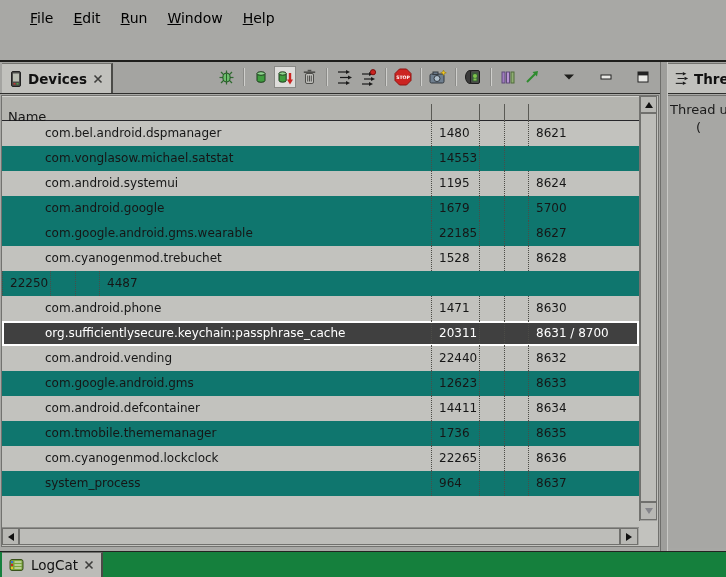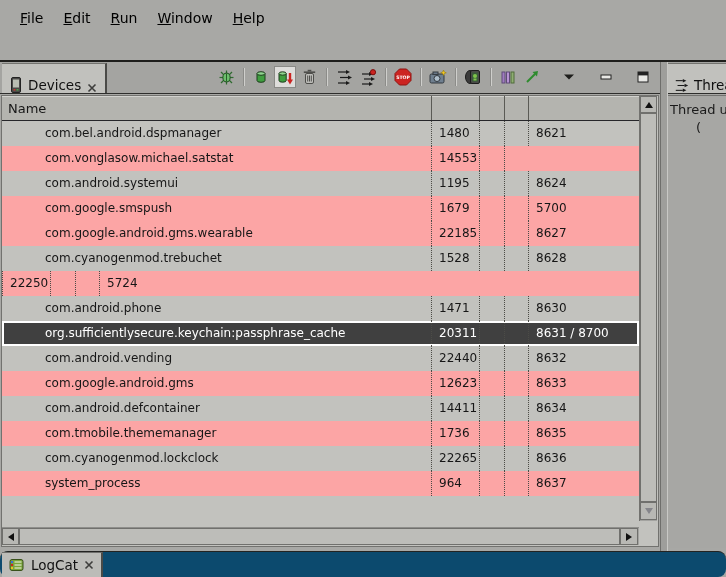--- a/index.html
+++ b/index.html
@@ -4,58 +4,58 @@
 <style>
   html,body{margin:0;padding:0;}
   body{
     width:726px;height:577px;position:relative;overflow:hidden;
     background:#a8a8a5;font-family:"DejaVu Sans","Liberation Sans",sans-serif;
     color:#161616;-webkit-font-smoothing:antialiased;
   }
   
   .menubar{position:absolute;left:0;top:0;width:726px;height:38px;
     border-bottom:2px solid #b91c1c;display:flex;align-items:center;
-    padding-left:12px;box-sizing:border-box;background:#a8a8a5;}
+    padding-left:22px;box-sizing:border-box;background:#a8a8a5;}
   .menu-item{font-size:14px;color:#000;padding:2px 8px;margin-right:4px;cursor:default;}
   .menu-item u{text-decoration:underline;}
   
   .toolstrip{position:absolute;left:0;top:27px;width:726px;height:33px;
     background:#a8a8a5;border-bottom:2px solid #1e1e1c;}
   
   .devices-panel{position:absolute;left:0;top:62px;width:660px;height:489px;}
   .tabbar{position:absolute;left:0;top:0;width:100%;height:32px;
     background:#a4a4a1;border-bottom:1px solid #2e2e2c;box-sizing:border-box;}
   .tab{position:absolute;top:1px;height:30px;background:#c1c1bd;
-    display:flex;align-items:flex-end;gap:6px;padding:0 8px;box-sizing:border-box;
-    border-top:1px solid #73736f;border-right:2px solid #4a4a47;white-space:nowrap;}
+    display:flex;align-items:center;gap:6px;padding:0 8px;box-sizing:border-box;
+    border-top:1px solid #73736f;border-right:2px solid #4a4a47;white-space:nowrap;font-weight:bold;}
   .tab-label{font-size:13.5px;color:#111;}
   .close-x{display:flex;align-items:center;}
   
   .view-toolbar{position:absolute;right:5px;top:4px;display:flex;align-items:center;}
   .tool-btn{width:22px;height:22px;display:flex;align-items:center;justify-content:center;
     box-sizing:border-box;margin:0 1px;}
   .tool-btn.pressed{background:#dedddb;border:1px solid #8a8a87;}
   .tsep{width:1px;height:18px;background:#8c8c89;box-shadow:1px 0 0 #cfcfcc;margin:0 5px;}
   .mlg{margin-left:14px;}
   
   .view{position:absolute;left:1px;top:33px;width:658px;height:452px;
     border:1px solid #72726f;background:#c2c2be;box-sizing:border-box;}
   .thead{position:absolute;left:0;top:0;width:637px;height:25px;background:#b4b4af;
     border-bottom:1px solid #26262a;box-sizing:border-box;display:flex;
     box-shadow:inset 0 1px 0 #d2d2ce;font-size:13px;}
-  .thead .hc{height:100%;box-sizing:border-box;display:flex;align-items:center;}
+  .thead .hc{height:100%;box-sizing:border-box;display:flex;align-items:center;margin-top:8px;}
   .hc-name{width:429px;padding-left:6px;}
   .hc-pid{width:48px;border-left:1px solid #5a5a55;}
   .hc-a{width:25px;border-left:1px solid #5a5a55;}
   .hc-b{width:24px;border-left:1px solid #5a5a55;}
   .hc-port{width:111px;border-left:1px solid #5a5a55;}
   .rows{position:absolute;left:0;top:25px;width:637px;height:400px;}
   .row{height:25px;display:flex;font-size:12px;color:#161616;}
   .row.light{background:#c2c2be;}
-  .row.dark{background:#fca5a5;}
+  .row.dark{background:#0f766e;}
   .row.sel{background:#404040;color:#ffffff;box-shadow:inset 0 0 0 2px #ffffff;}
   .cell{height:25px;line-height:25px;box-sizing:border-box;overflow:hidden;white-space:nowrap;}
   .c-name{width:429px;padding-left:43px;}
   .c-pid{width:48px;padding-left:7px;border-left:1px dotted #4c4c47;}
   .c-a{width:25px;border-left:1px dotted #4c4c47;}
   .c-b{width:24px;border-left:1px dotted #4c4c47;}
   .c-port{width:111px;padding-left:7px;border-left:1px dotted #4c4c47;}
   .strip{position:absolute;left:0;top:425px;width:637px;height:6px;background:#c2c2be;}
   
   .vscroll{position:absolute;left:637px;top:0;width:18px;height:425px;background:#a3a3a0;
@@ -74,22 +74,22 @@
   .sash{position:absolute;left:660px;top:62px;width:8px;height:489px;background:#9e9e9b;
     border-left:1px solid #6e6e6b;border-right:1px solid #c8c8c5;box-sizing:border-box;}
   .threads-panel{position:absolute;left:668px;top:62px;width:58px;height:489px;overflow:hidden;}
   .threads-panel .tabbar{height:32px;}
   .tab-threads{left:0;border-right:none;padding:0 6px;gap:5px;}
   .t-content{position:absolute;left:0;top:33px;width:58px;height:452px;background:#a7a7a4;
     border-top:1px solid #72726f;font-size:13px;color:#1a1a1a;overflow:hidden;}
   .t-line1{white-space:nowrap;margin:6px 0 0 2px;}
   .t-line2{white-space:nowrap;margin:3px 0 0 28px;}
   
-  .bottom-bar{position:absolute;left:0;top:551px;width:726px;height:26px;background:#0c4a6e;
-    border-top:1px solid #232321;box-sizing:border-box;border-radius:8px;}
+  .bottom-bar{position:absolute;left:0;top:551px;width:726px;height:26px;background:#15803d;
+    border-top:1px solid #232321;box-sizing:border-box;}
   .tab-logcat{position:absolute;left:2px;top:0;height:25px;background:#bcbcb8;
     display:flex;align-items:center;gap:6px;padding:0 7px;box-sizing:border-box;
     border-top:1px solid #6f6f6c;border-right:2px solid #4a4a47;white-space:nowrap;}
 </style>
 </head>
 <body>
 
 <div class="menubar" id="menubar">
     <div class="menu-item"><u>F</u>ile</div>
     <div class="menu-item"><u>E</u>dit</div>
@@ -268,21 +268,21 @@
           <div class="cell c-b"></div>
         </div>
         <div class="row light">
           <div class="cell c-name">com.android.systemui</div>
           <div class="cell c-pid">1195</div>
           <div class="cell c-a"></div>
           <div class="cell c-b"></div>
           <div class="cell c-port">8624</div>
         </div>
         <div class="row dark">
-          <div class="cell c-name">com.google.smspush</div>
+          <div class="cell c-name">com.android.google</div>
           <div class="cell c-pid">1679</div>
           <div class="cell c-a"></div>
           <div class="cell c-b"></div>
           <div class="cell c-port">5700</div>
         </div>
         <div class="row dark">
           <div class="cell c-name">com.google.android.gms.wearable</div>
           <div class="cell c-pid">22185</div>
           <div class="cell c-a"></div>
           <div class="cell c-b"></div>
@@ -292,21 +292,21 @@
           <div class="cell c-name">com.cyanogenmod.trebuchet</div>
           <div class="cell c-pid">1528</div>
           <div class="cell c-a"></div>
           <div class="cell c-b"></div>
           <div class="cell c-port">8628</div>
         </div>
         <div class="row dark">
           <div class="cell c-pid">22250</div>
           <div class="cell c-a"></div>
           <div class="cell c-b"></div>
-          <div class="cell c-port">5724</div>
+          <div class="cell c-port">4487</div>
         </div>
         <div class="row light">
           <div class="cell c-name">com.android.phone</div>
           <div class="cell c-pid">1471</div>
           <div class="cell c-a"></div>
           <div class="cell c-b"></div>
           <div class="cell c-port">8630</div>
         </div>
         <div class="row sel">
           <div class="cell c-name">org.sufficientlysecure.keychain:passphrase_cache</div>

